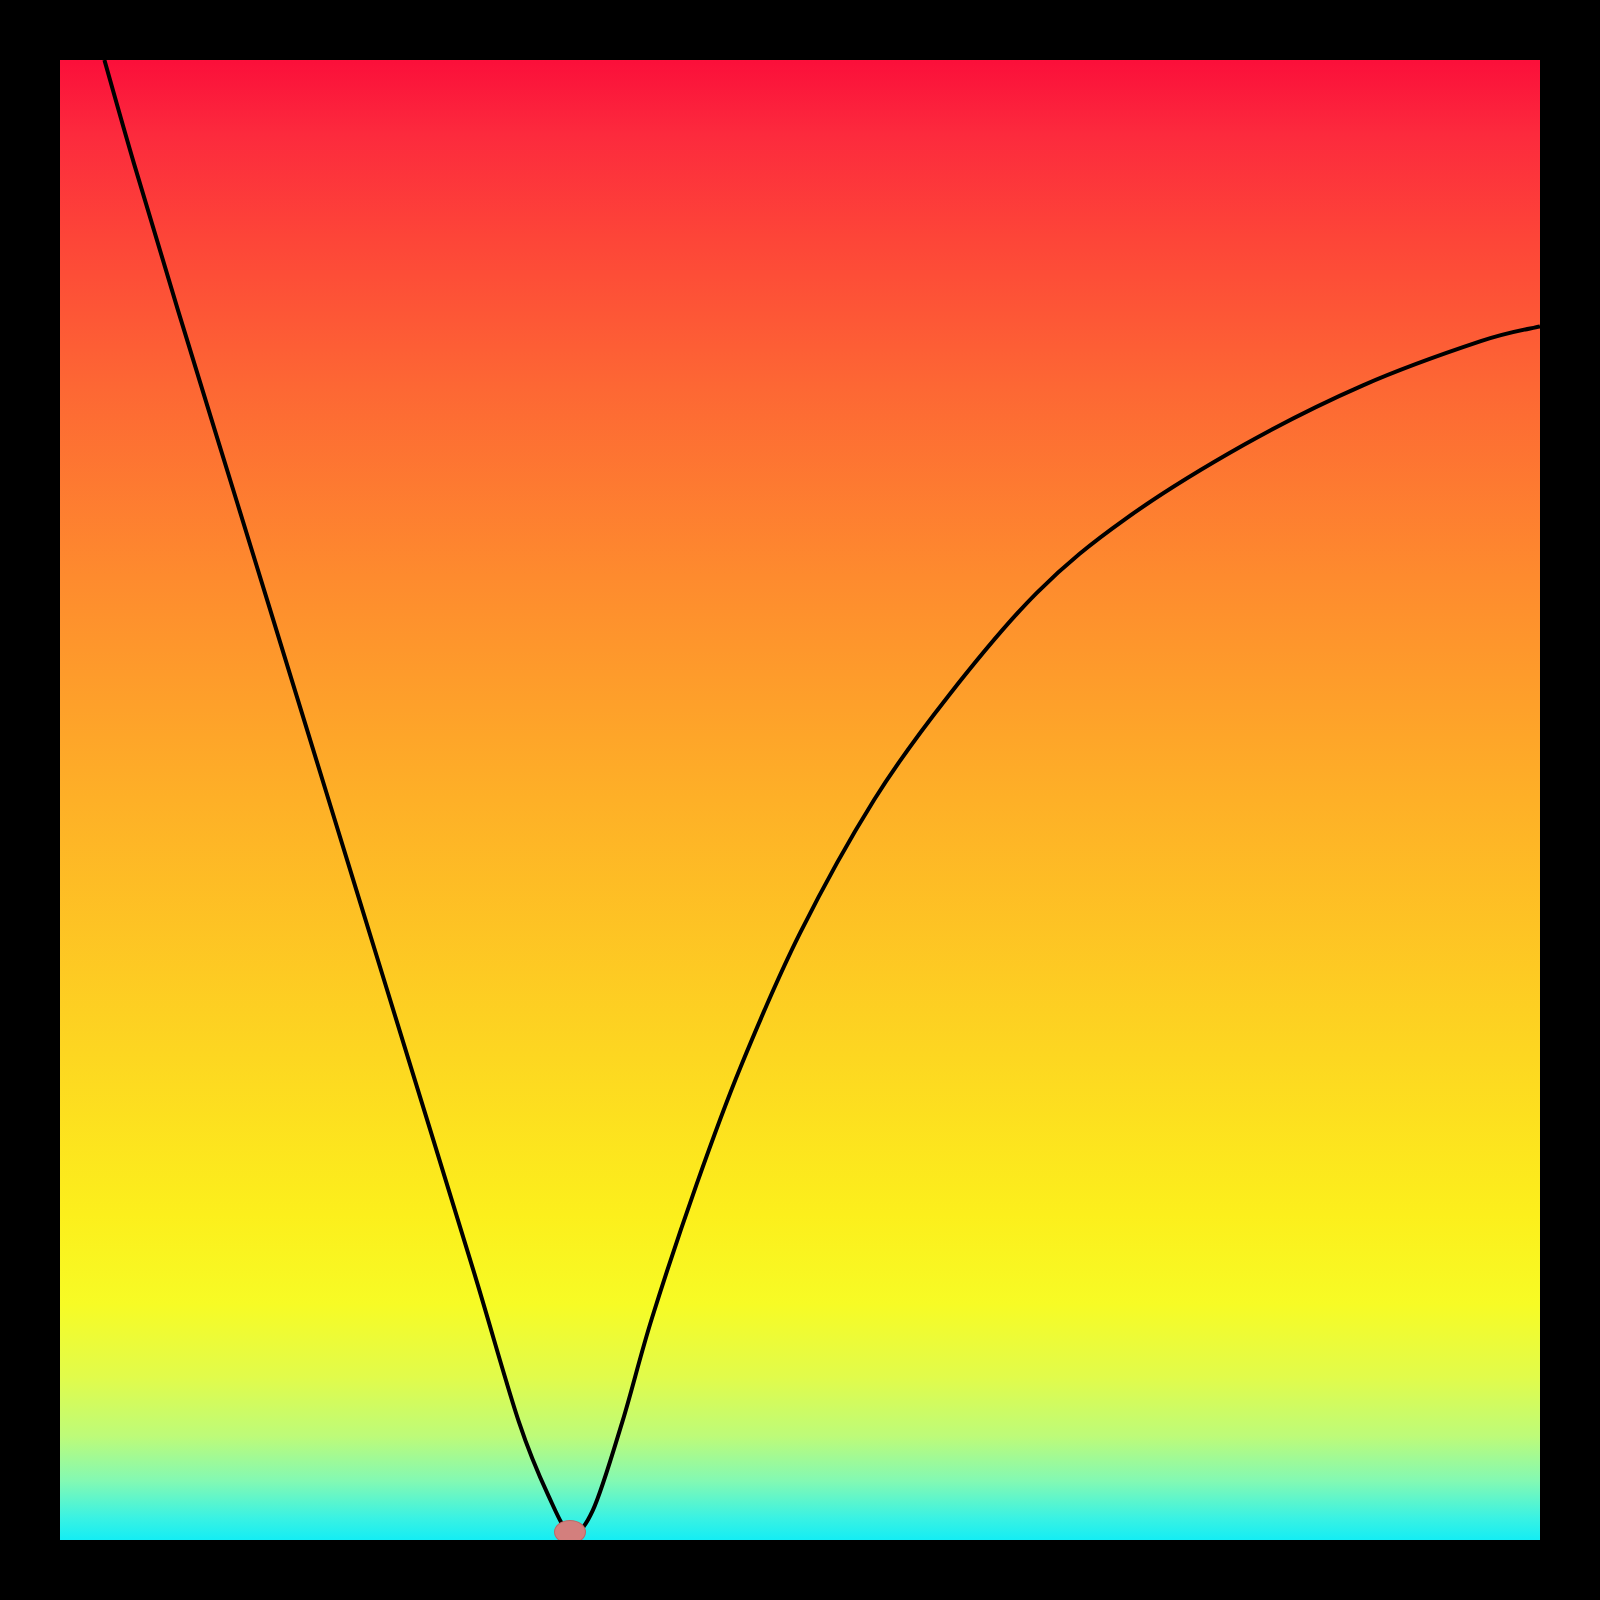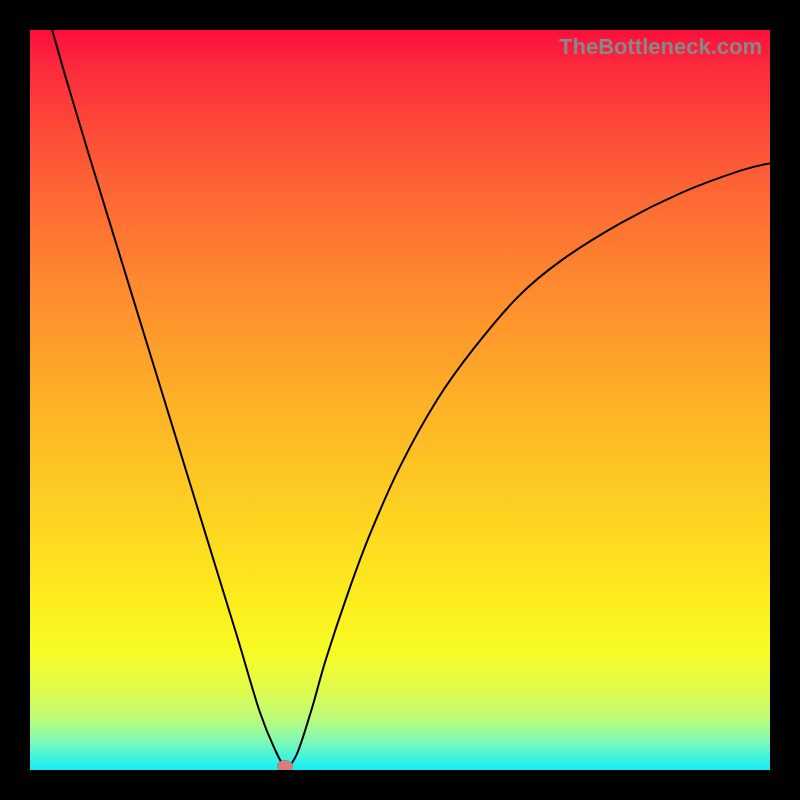--- a/index.html
+++ b/index.html
@@ -64,19 +64,18 @@
     background: #d37f7d;
     border-radius: 50%;
     transform: translate(-50%, -50%);
     box-shadow: 0 0 0 0.5px rgba(100,20,20,0.2) inset;
   }
 </style>
 </head>
 <body>
 <div class="frame">
   <div class="inner">
-    <div class="watermark">TheBottleneck.com</div>
     <svg class="curve" viewBox="0 0 740 740" preserveAspectRatio="none">
       <path id="curvePath" d="M 22.20 0.00 C 24.67 8.63, 30.83 30.83, 37.00 51.80 C 43.17 72.77, 50.57 97.43, 59.20 125.80 C 67.83 154.17, 78.93 189.93, 88.80 222.00 C 98.67 254.07, 108.53 286.13, 118.40 318.20 C 128.27 350.27, 138.13 382.33, 148.00 414.40 C 157.87 446.47, 167.73 478.53, 177.60 510.60 C 187.47 542.67, 198.57 578.43, 207.20 606.80 C 215.83 635.17, 223.23 662.30, 229.40 680.80 C 235.57 699.30, 239.88 708.55, 244.20 717.80 C 248.52 727.05, 251.60 735.07, 255.30 736.30 C 259.00 737.53, 262.08 734.45, 266.40 725.20 C 270.72 715.95, 276.27 696.83, 281.20 680.80 C 286.13 664.77, 289.83 648.73, 296.00 629.00 C 302.17 609.27, 310.80 583.37, 318.20 562.40 C 325.60 541.43, 331.77 524.17, 340.40 503.20 C 349.03 482.23, 358.90 458.80, 370.00 436.60 C 381.10 414.40, 394.67 389.73, 407.00 370.00 C 419.33 350.27, 430.43 335.47, 444.00 318.20 C 457.57 300.93, 473.60 281.20, 488.40 266.40 C 503.20 251.60, 515.53 241.73, 532.80 229.40 C 550.07 217.07, 572.27 203.50, 592.00 192.40 C 611.73 181.30, 631.47 171.43, 651.20 162.80 C 670.93 154.17, 695.60 145.53, 710.40 140.60 C 725.20 135.67, 735.07 134.43, 740.00 133.20" fill="none" stroke="#000000" stroke-width="2"></path>
     </svg>
     <div id="minDot" class="dot" style="left: 255.3px; top: 736.3px; background: rgb(211, 127, 125);"></div>
   </div>
 </div>
 
 </body></html>

